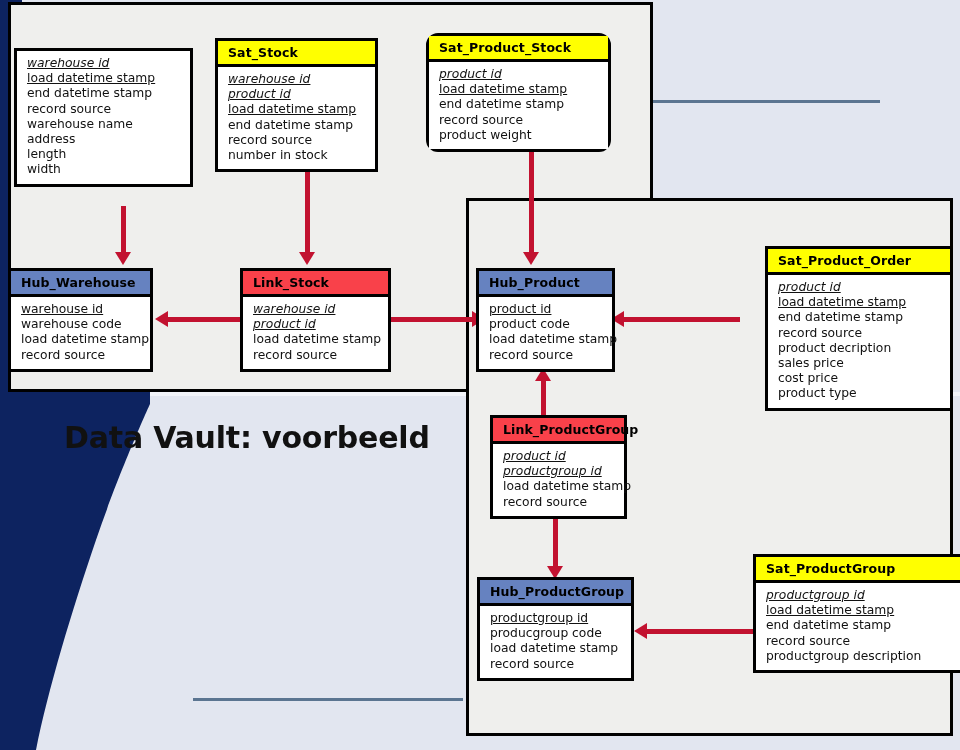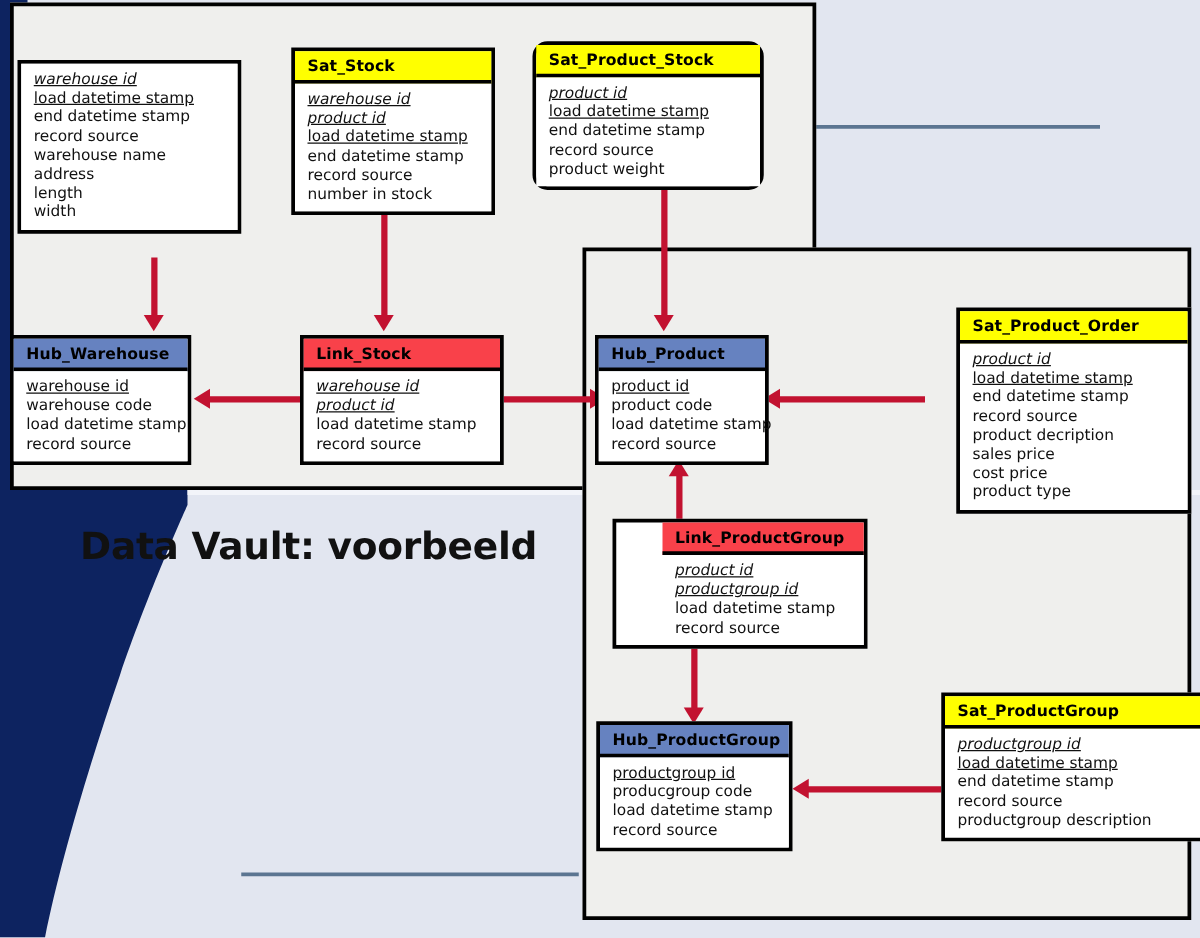--- a/index.html
+++ b/index.html
@@ -194,21 +194,21 @@
     <div class="attr ts">load datetime stamp</div>
     <div class="attr">end datetime stamp</div>
     <div class="attr">record source</div>
     <div class="attr">warehouse name</div>
     <div class="attr">address</div>
     <div class="attr">length</div>
     <div class="attr">width</div>
   </div>
 </div>
 
-<div class="entity sat" id="e-sat-stock" style="left:215px; top:38px; width:163px;margin-left:18px;">
+<div class="entity sat" id="e-sat-stock" style="left:215px; top:38px; width:163px;">
   <div class="entity-header">Sat_Stock</div>
   <div class="entity-body">
     <div class="attr key">warehouse id</div>
     <div class="attr key">product id</div>
     <div class="attr ts">load datetime stamp</div>
     <div class="attr">end datetime stamp</div>
     <div class="attr">record source</div>
     <div class="attr">number in stock</div>
   </div>
 </div>
@@ -241,41 +241,41 @@
 <div class="entity hub" id="e-hub-warehouse" style="left:8px; top:268px; width:145px;">
   <div class="entity-header">Hub_Warehouse</div>
   <div class="entity-body">
     <div class="attr ts">warehouse id</div>
     <div class="attr">warehouse code</div>
     <div class="attr">load datetime stamp</div>
     <div class="attr">record source</div>
   </div>
 </div>
 
-<div class="entity link" id="e-link-stock" style="left:240px; top:268px; width:163px;">
+<div class="entity link" id="e-link-stock" style="left:240px; top:268px; width:151px;">
   <div class="entity-header">Link_Stock</div>
   <div class="entity-body">
     <div class="attr key">warehouse id</div>
     <div class="attr key">product id</div>
     <div class="attr">load datetime stamp</div>
     <div class="attr">record source</div>
   </div>
 </div>
 
 <div class="entity hub" id="e-hub-product" style="left:476px; top:268px; width:139px;">
   <div class="entity-header">Hub_Product</div>
   <div class="entity-body">
     <div class="attr ts">product id</div>
     <div class="attr">product code</div>
     <div class="attr">load datetime stamp</div>
     <div class="attr">record source</div>
   </div>
 </div>
 
-<div class="entity link" id="e-link-productgroup" style="left:490px; top:415px; width:204px;padding-left:37px;">
+<div class="entity link" id="e-link-productgroup" style="left:490px; top:415px; width:137px;">
   <div class="entity-header">Link_ProductGroup</div>
   <div class="entity-body">
     <div class="attr key">product id</div>
     <div class="attr key">productgroup id</div>
     <div class="attr">load datetime stamp</div>
     <div class="attr">record source</div>
   </div>
 </div>
 
 <div class="entity hub" id="e-hub-productgroup" style="left:477px; top:577px; width:157px;">

